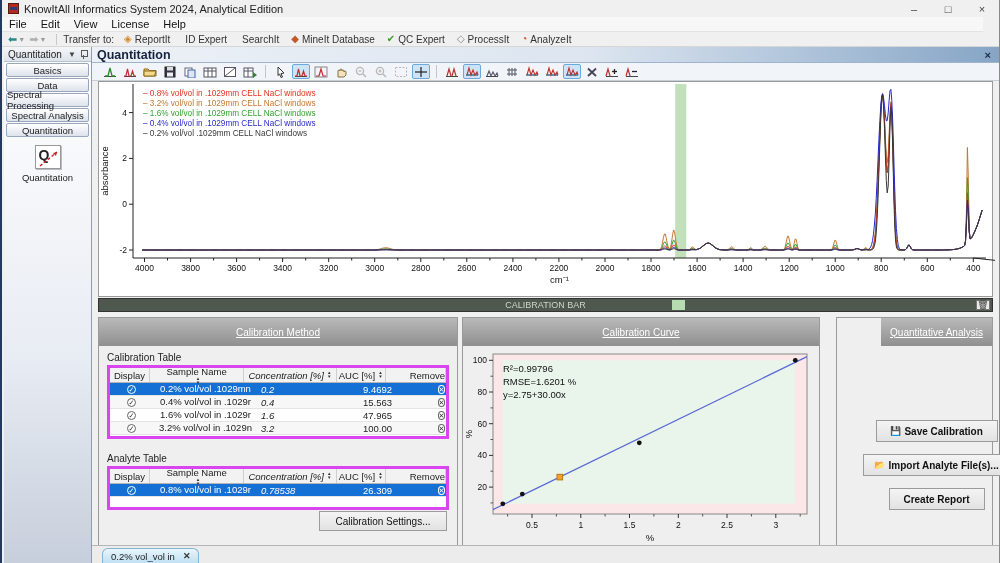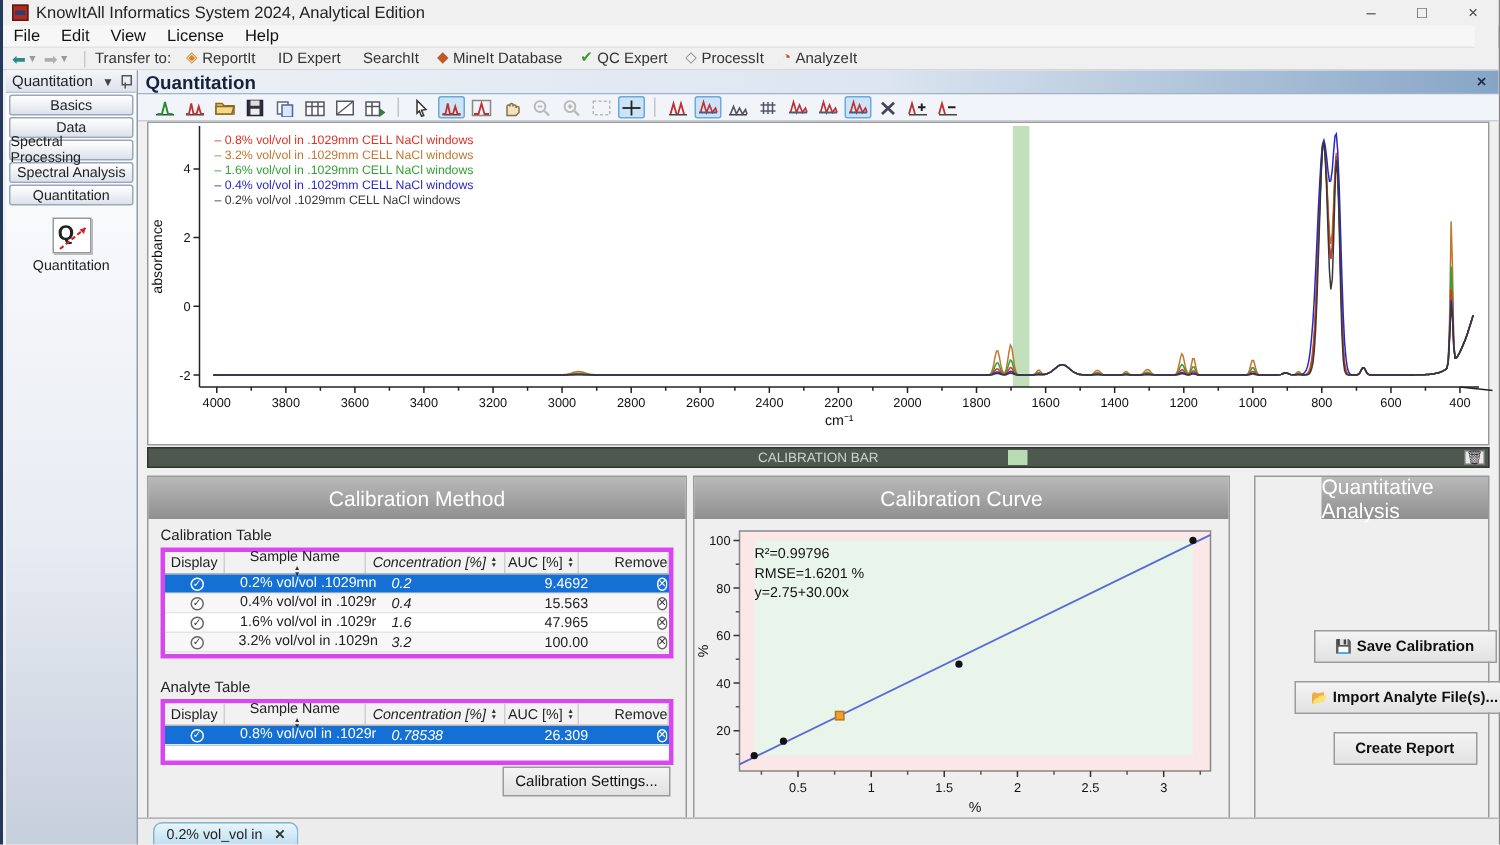--- a/index.html
+++ b/index.html
@@ -57,39 +57,39 @@
   
   .spectrum-panel { position:absolute; left:6px; top:34px; width:898px; right:6px; height:216px; background:#fff; border:1px solid #9a9a9a; width:auto; }
 
   
   .calbar { position:absolute; left:6px; right:6px; top:251px; height:14px; background:#4e584e; border:1px solid #333; color:#cdd4cb; font-size:9px; display:flex; align-items:center; justify-content:center; position:absolute; }
   .calbar .seg { position:absolute; top:1px; bottom:1px; background:#b8dcb2; }
   .calbar .trash { position:absolute; right:2px; top:1px; bottom:1px; width:14px; background:#e8e8e8; border:1px solid #777; color:#333; font-size:9px; display:flex; align-items:center; justify-content:center; }
 
   
   .panel { position:absolute; top:270px; height:229px; background:#efefef; border:1px solid #9a9a9a; }
-  .panel-header { height:28px; background:linear-gradient(#b9b9b9,#8f8f8f); color:#fff; font-size:14px; display:flex; align-items:center; justify-content:center; }
+  .panel-header { height:28px; background:linear-gradient(#b9b9b9,#8f8f8f); color:#fff; font-size:10px; display:flex; align-items:center; justify-content:center;text-decoration:underline; }
   .p-method { left:6px; width:360px; }
   .p-curve { left:370px; width:358px; }
   .p-quant { left:744px; width:172px; right:6px; width:auto;padding-left:44px; }
 
   .tbl-label { font-size:10px; color:#222; margin:6px 0 2px 8px; }
   .tbl { margin:0 8px; border:3px solid #d946ef; background:#fff; font-size:9.5px; }
   .tbl-head { display:flex; background:#f2f2f2; border-bottom:1px solid #b5b5b5; font-size:9.5px; color:#222; }
   .tbl-head .cell { display:flex; align-items:center; justify-content:center; height:14px; border-right:1px solid #cfcfcf; }
   .tbl-row { display:flex; height:13px; border-bottom:1px solid #e4e4e4; color:#222; background:#fff; }
   .tbl-row:nth-child(odd){ background:#f7f7f7; }
   .tbl-row.sel { background:#1570d6; color:#fff; }
   .tbl-row .cell { display:flex; align-items:center; height:13px; padding:0 3px; overflow:hidden; white-space:nowrap; border-right:1px solid transparent; }
   .c0{width:44px; justify-content:center;} .c1{width:104px;flex-direction:column;} .c2{width:102px;font-style:italic;} .c3{width:54px;} .c4{width:40px; justify-content:center; flex:1;margin-left:24px;}
   .sorts { display:flex; flex-direction:column; line-height:4px; font-size:4.5px; color:#333; margin-left:3px; }
   .mark { width:9px; height:9px; border:1px solid #666; border-radius:50%; font-size:7px; line-height:7px; display:flex; align-items:center; justify-content:center; color:#333; background:#fff; }
   .sel .mark { border-color:#fff; background:#1570d6; color:#fff; }
   .btn { background:linear-gradient(#f4f4f4,#e2e2e2); border:1px solid #9b9b9b; font-size:10px; color:#111; display:inline-flex; align-items:center; justify-content:center; gap:3px; font-family:"Liberation Sans", sans-serif; }
-  .settings-btn { position:absolute; right:10px; bottom:14px; width:112px; height:20px; }
+  .settings-btn { position:absolute; right:10px; bottom:14px; width:128px; height:20px; }
   .quant-buttons { display:flex; flex-direction:column; align-items:center; gap:12px; margin-top:74px; }
   .qb1 { width:122px; height:22px; font-weight:bold; }
   .qb2 { width:148px; height:22px; font-weight:bold; }
   .qb3 { width:96px; height:22px; font-weight:bold; }
   .bicon { font-size:9px; }
 
   
   .tabbar { position:absolute; left:90px; right:0; bottom:0; height:18px; background:#ececec; border-top:1px solid #b5b5b5; display:flex; align-items:flex-end; padding-left:10px; }
   .tab { height:15px; background:linear-gradient(#e8f5fd,#bfe0f2); border:1px solid #85b4d2; border-bottom:none; border-radius:6px 6px 0 0; display:flex; align-items:center; font-size:9.5px; color:#222; padding:0 8px; gap:8px; }
   .tab .x { font-size:9px; font-weight:bold; color:#333; }

